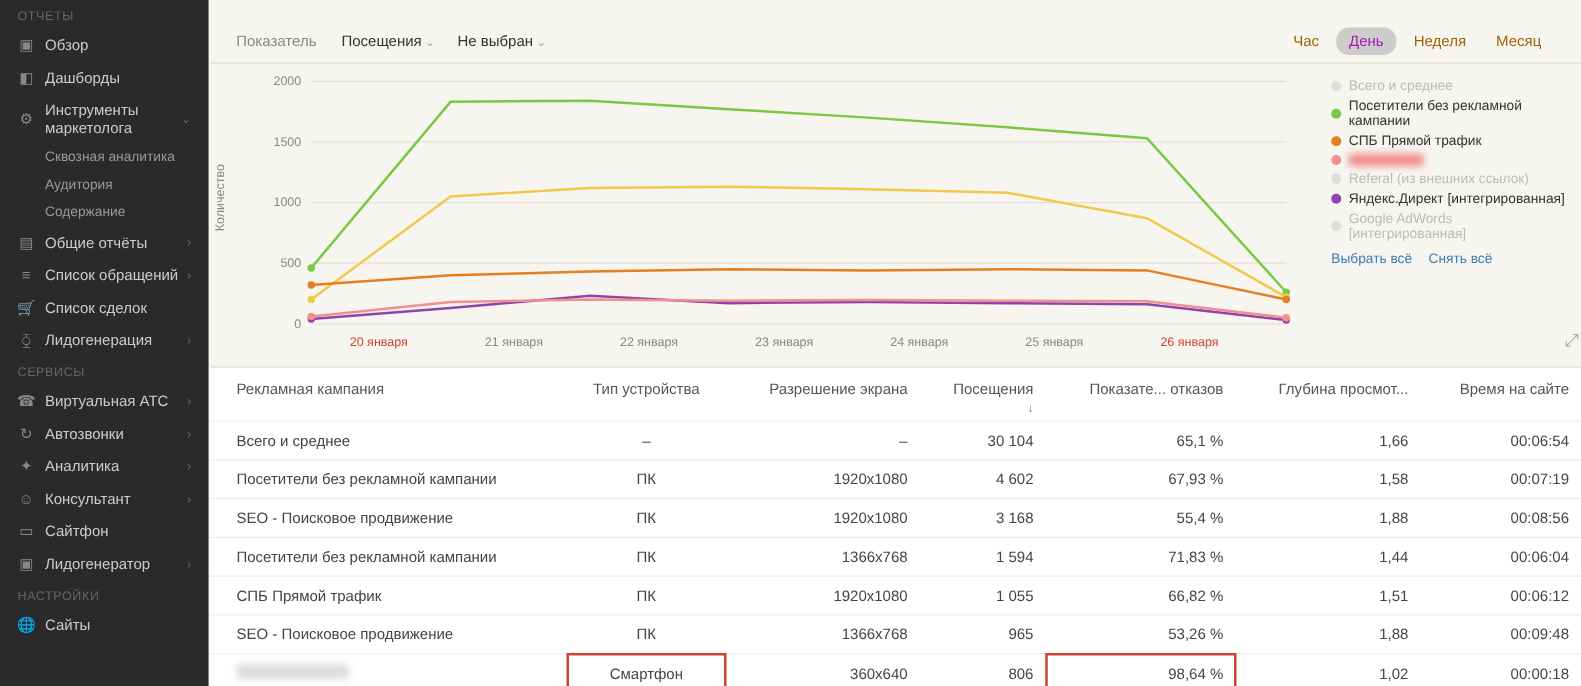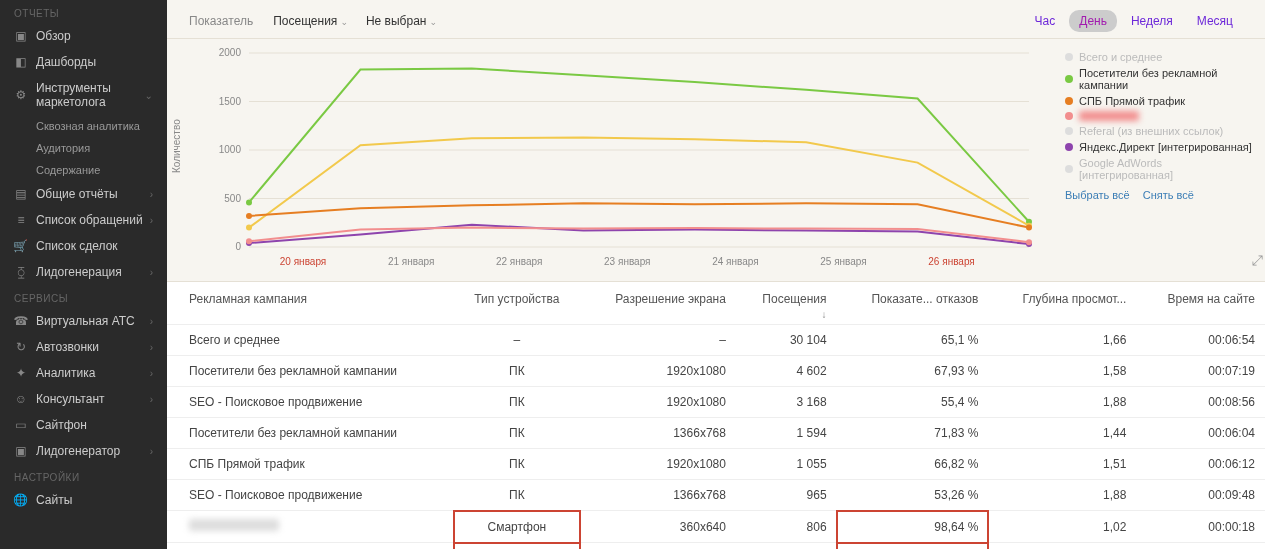--- a/index.html
+++ b/index.html
@@ -14,26 +14,26 @@
 .sidebar-item .icon { width: 14px; height: 14px; margin-right: 8px; display: inline-flex; align-items: center; justify-content: center; color: #888; font-size: 12px; }
 .sidebar-item .label { flex: 1; color: #ccc; font-size: 12px; }
 .sidebar-item .chev { color: #666; font-size: 10px; }
 .sidebar-sub { padding: 5px 14px 5px 36px; font-size: 11px; color: #999; cursor: pointer; }
 .sidebar-sub.active { color: #c9a94f; }
 
 
 .main { flex: 1; display: flex; flex-direction: column; background: #f7f5f0; }
 
 
-.top-controls { display: flex; align-items: center; padding: 10px 22px 6px; border-bottom: 1px solid #e5e0d5; }
+.top-controls { display: flex; align-items: center; padding: 10px 22px 6px; border-bottom: 1px solid #e5e0d5; margin-top: 12px; }
 .ctrl-label { color: #888; margin-right: 20px; }
 .select-like { color: #333; margin-right: 18px; cursor: pointer; }
 .select-like .cheva { font-size: 9px; color: #999; margin-left: 3px; }
 .period-switch { margin-left: auto; display: flex; align-items: center; gap: 4px; }
-.period-btn { padding: 4px 10px; border-radius: 10px; cursor: pointer; color: #6d28d9; font-size: 12px; }
+.period-btn { padding: 4px 10px; border-radius: 10px; cursor: pointer; color: #a16207; font-size: 12px; }
 .period-btn.active { background: #ccc; color: #a21caf; }
 
 
 .chart-row { display: flex; padding: 4px 0 8px; border-bottom: 1px solid #e5e0d5; }
 .chart-area { flex: 1; position: relative; padding: 0 10px 0 22px; }
 .chart-svg { display: block; }
 .y-axis-label { position: absolute; left: 4px; top: 130px; transform: rotate(-90deg); transform-origin: left top; font-size: 10px; color: #888; }
 
 
 .legend { width: 200px; padding: 6px 8px 0 0; position: relative; }

